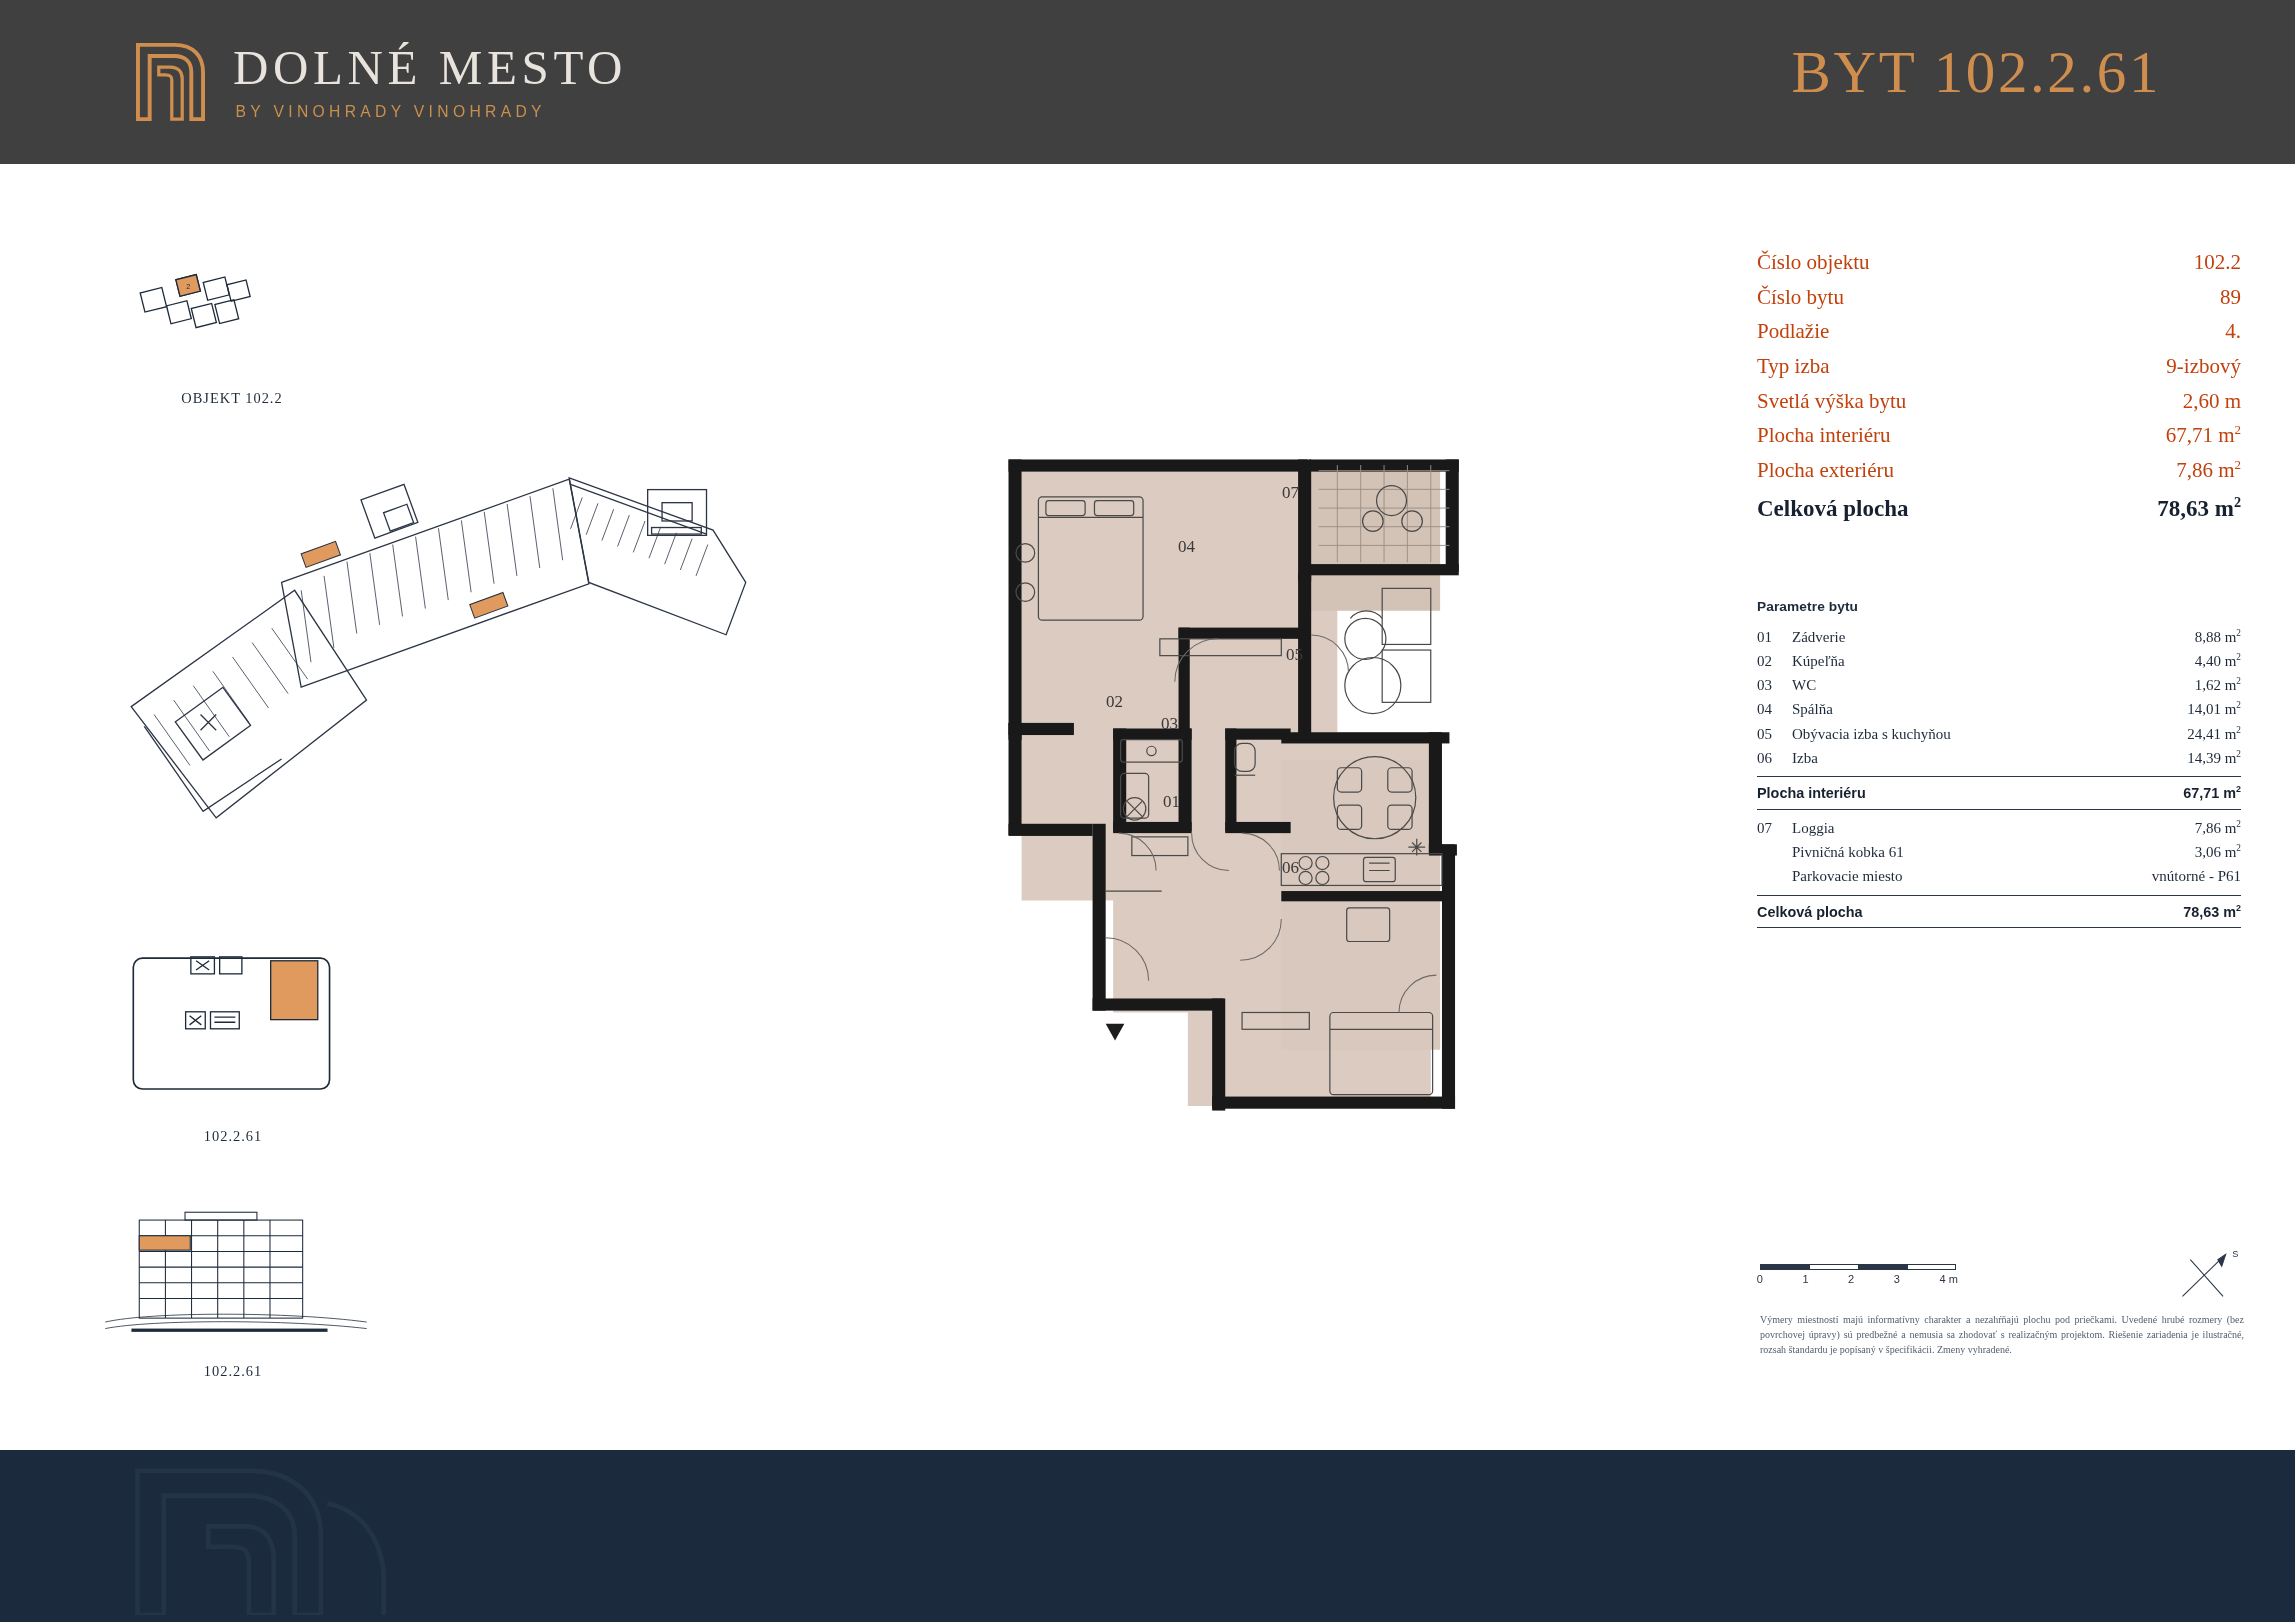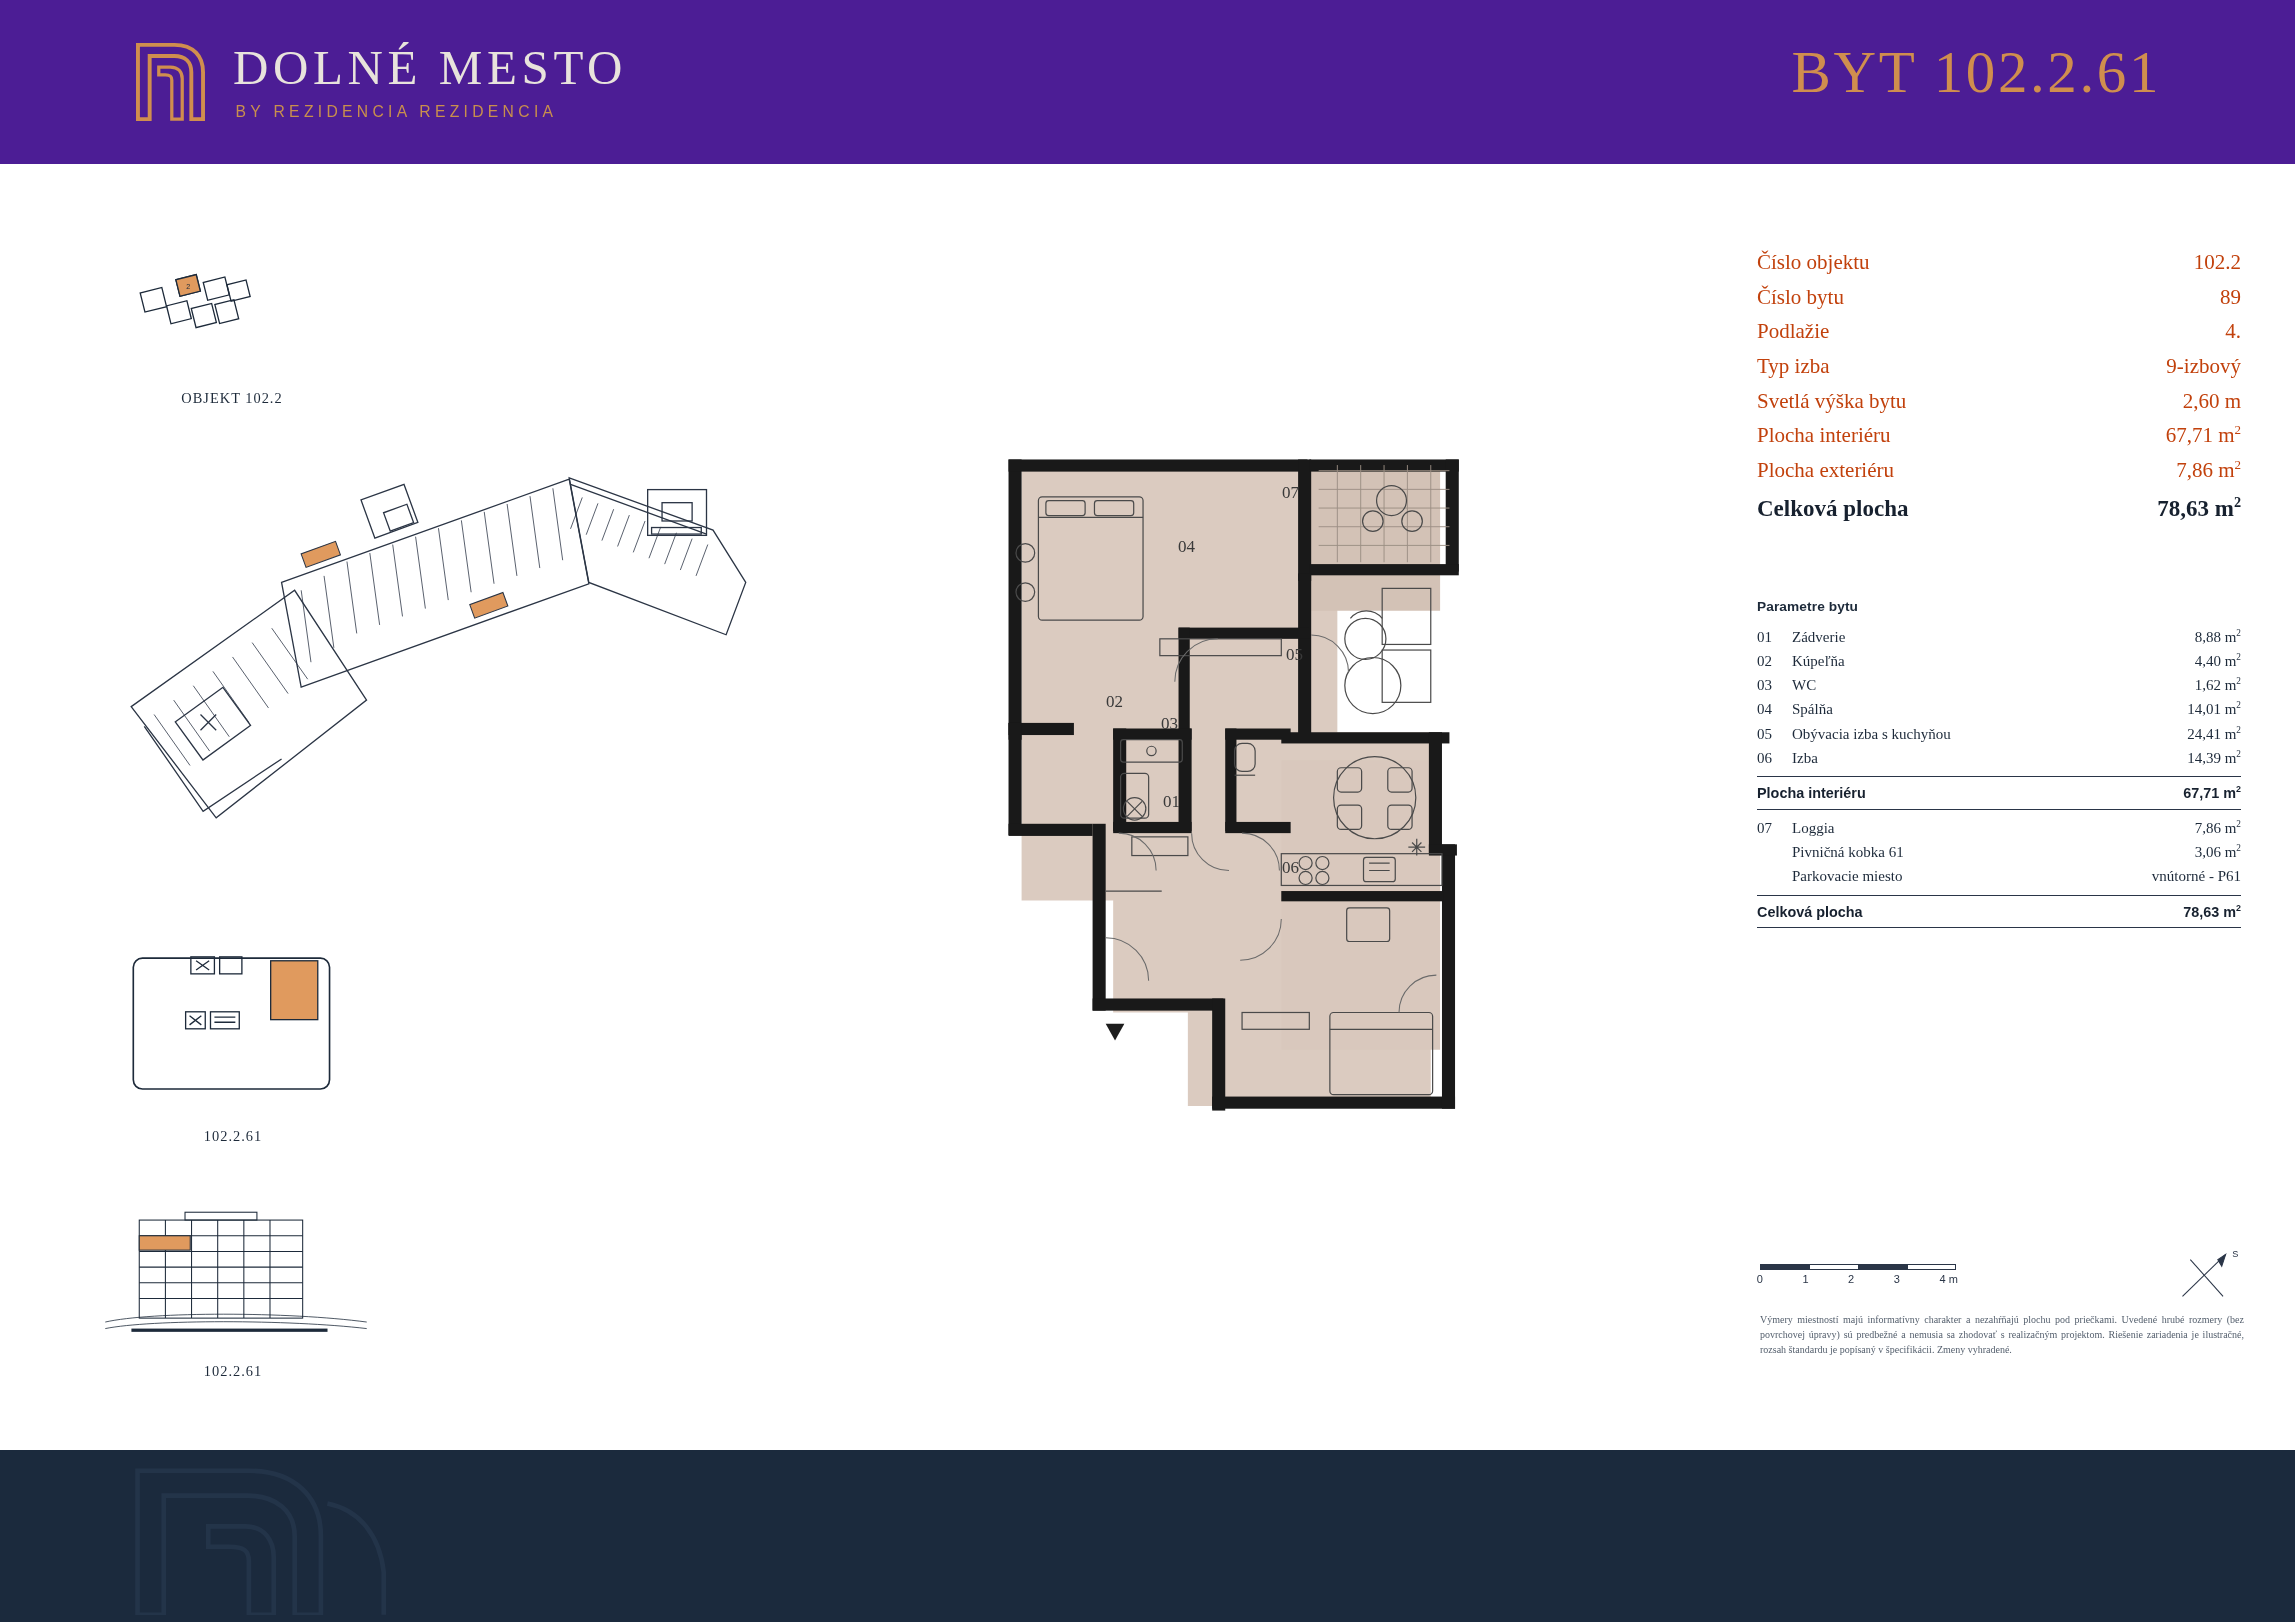--- a/index.html
+++ b/index.html
@@ -8,21 +8,21 @@
     background: #ffffff;
     font-family: "Liberation Serif", serif;
     color: #1d2a3a;
     overflow: hidden;
   }
   .page { position: relative; width: 2295px; height: 1623px; background: #fff; }
 
   
   .header {
     position: absolute; top: 0; left: 0; width: 2295px; height: 164px;
-    background: #4c1d95;
+    background: #404040;
   }
   .logo-wrap { position: absolute; left: 134px; top: 41px; display: flex; align-items: center; }
   .logo-mark { width: 73px; height: 82px; position: relative; flex: none; }
   .logo-mark svg { display:block; }
   .logo-text { margin-left: 26px; }
   .logo-title {
     font-family: "Liberation Serif", serif;
     font-size: 49px; letter-spacing: 4.6px; color: #e8e3dc; line-height: 1;
   }
   .logo-sub {
@@ -124,21 +124,21 @@
   <div class="header">
     <div class="logo-wrap">
       <div class="logo-mark">
         <svg width="73" height="82" viewBox="0 0 112 126">
           <path d="M6 6 H62 C92 6 106 24 106 48 V120 H88 V48 C88 33 79 23 62 23 H24 V120 H6 Z" fill="none" stroke="#d08e4e" stroke-width="6"></path>
           <path d="M38 40 H56 C68 40 74 48 74 58 V120 H58 V60 C58 54 55 52 48 52 H38 Z" fill="none" stroke="#d08e4e" stroke-width="5"></path>
         </svg>
       </div>
       <div class="logo-text">
         <div class="logo-title">DOLNÉ MESTO</div>
-        <div class="logo-sub">BY REZIDENCIA REZIDENCIA</div>
+        <div class="logo-sub">BY VINOHRADY VINOHRADY</div>
       </div>
     </div>
     <div class="header-title">BYT 102.2.61</div>
   </div>
 
   <div class="site-thumb">
     <svg width="190" height="105" viewBox="0 0 290 160">
       <g fill="none" stroke="#1d2a3a" stroke-width="2">
         <rect x="8" y="38" width="34" height="30" transform="rotate(-14 25 53)"></rect>
         <rect x="48" y="58" width="32" height="28" transform="rotate(-14 64 72)"></rect>

